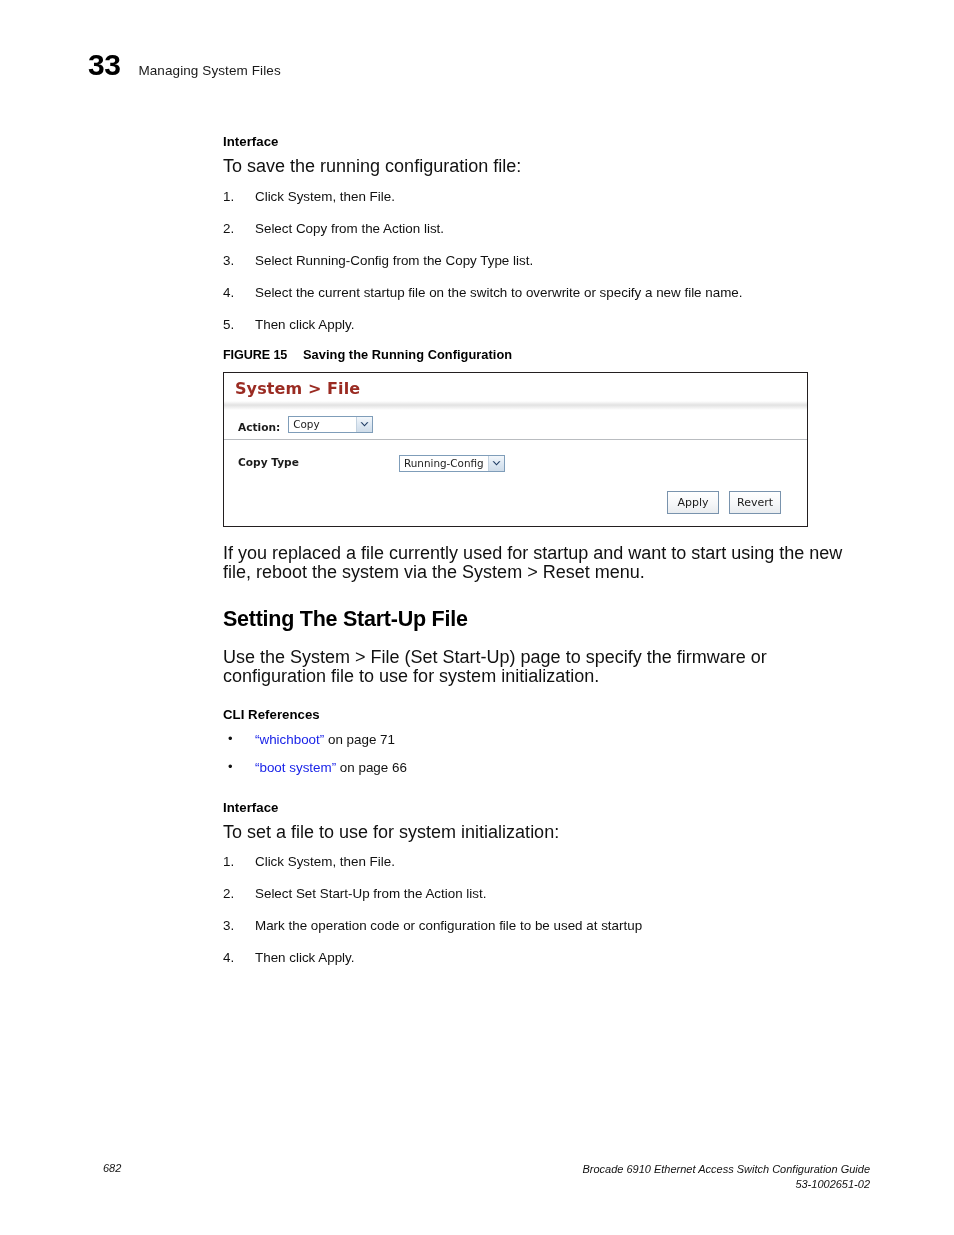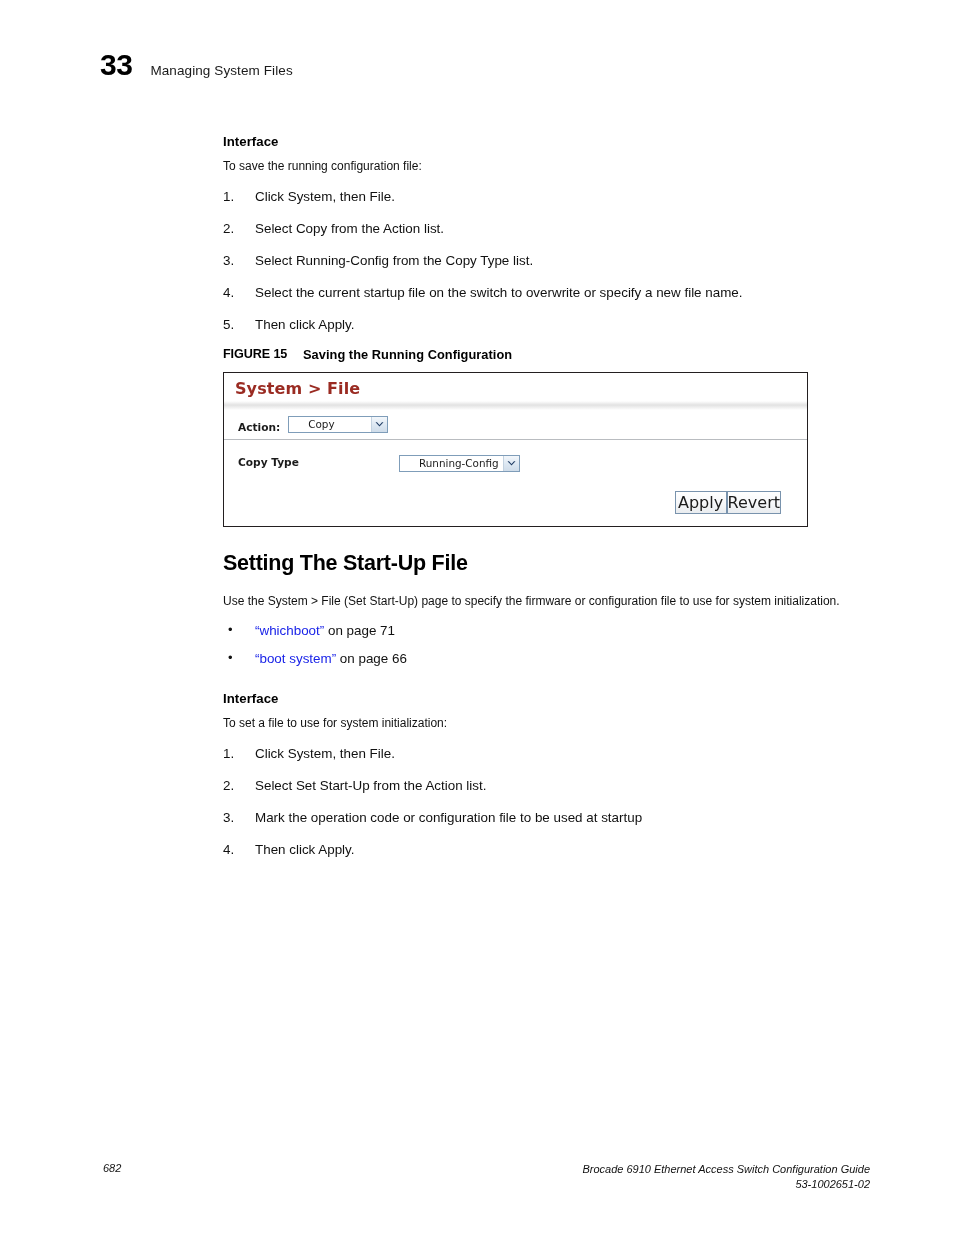--- a/index.html
+++ b/index.html
@@ -18,21 +18,21 @@
   }
 
   
   .page {
     position: absolute;
     inset: 0;
   }
 
   .running-head {
     position: absolute;
-    left: 100px;
+    left: 88px;
     top: 50px;
     display: flex;
     align-items: baseline;
   }
   .chapter-number {
     font-size: 30px;
     font-weight: bold;
     letter-spacing: -0.5px;
     line-height: 1;
     color: #000;
@@ -55,21 +55,21 @@
 
   .subhead {
     font-size: 13.2px;
     font-weight: bold;
     color: #000;
     margin: 0 0 8px 0;
     letter-spacing: 0.05px;
   }
 
   p.body {
-    font-size: 12px;
+    font-size: 18px;
     line-height: 19.5px;
     margin: 0 0 10px 0;
     color: #111;
   }
 
   ol.steps {
     list-style: none;
     margin: 8px 0 0 0;
     padding: 0;
   }
@@ -117,21 +117,21 @@
     font-size: 21.5px;
     font-weight: bold;
     letter-spacing: -0.25px;
     margin: 24px 0 16px 0;
     color: #000;
   }
 
   
   .figure-caption {
     display: flex;
-    align-items: center;
+    align-items: flex-end;
     margin: 9px 0 10px 0;
   }
   .figure-caption .fig-label {
     font-size: 12.6px;
     font-weight: bold;
     letter-spacing: -0.1px;
     width: 80px;
     flex: none;
   }
   .figure-caption .fig-title {
@@ -216,21 +216,20 @@
     height: 17px;
     box-sizing: border-box;
     vertical-align: middle;
   }
   .sel .sel-text {
     font-size: 10.4px;
     color: #1b1b1b;
     padding: 0 5px 0 4px;
     white-space: nowrap;
     line-height: 15px;
-    margin-left: 15px;
   }
   .sel .sel-arrow {
     width: 15px;
     height: 15px;
     background: linear-gradient(to bottom, #f3f7fb 0%, #dce7f2 55%, #cfdce9 100%);
     border-left: 1px solid #c3d2e0;
     display: flex;
     align-items: center;
     justify-content: center;
     flex: none;
@@ -281,25 +280,26 @@
   .ss-buttons {
     display: flex;
     justify-content: flex-end;
     padding: 8px 26px 12px 0;
   }
   .btn {
     min-width: 52px;
     height: 23px;
     border: 1px solid #7993ad;
     background: linear-gradient(to bottom, #ffffff 0%, #f6f7f9 55%, #e9ecef 100%);
-    font-size: 16px;
+    font-size: 11px;
     color: #1b1b1b;
     display: flex;
     align-items: center;
     justify-content: center;
+    margin-left: 10px;
     box-sizing: border-box;
     font-family: "DejaVu Sans", sans-serif;
   }
 
   
   .footer-left {
     position: absolute;
     left: 103px;
     top: 1162px;
     font-size: 11px;
@@ -399,24 +399,26 @@
 
 
         <div class="ss-buttons">
           <div class="btn">Apply</div>
           <div class="btn">Revert</div>
         </div>
 
       </div>
     </div>
 
+    <p class="body" style="margin-top:17px;">If you replaced a file currently used for startup and want to start using the new file, reboot the system via the System &gt; Reset menu.</p>
 
     <h2 class="section">Setting The Start-Up File</h2>
     <p class="body">Use the System &gt; File (Set Start-Up) page to specify the firmware or configuration file to use for system initialization.</p>
 
+    <div class="subhead" style="margin-top:20px;">CLI References</div>
     <ul class="bullets">
       <li>
         <span class="dot">•</span>
         <span class="xref">“whichboot”</span><span> on page 71</span>
       </li>
       <li>
         <span class="dot">•</span>
         <span class="xref">“boot system”</span><span> on page 66</span>
       </li>
     </ul>

